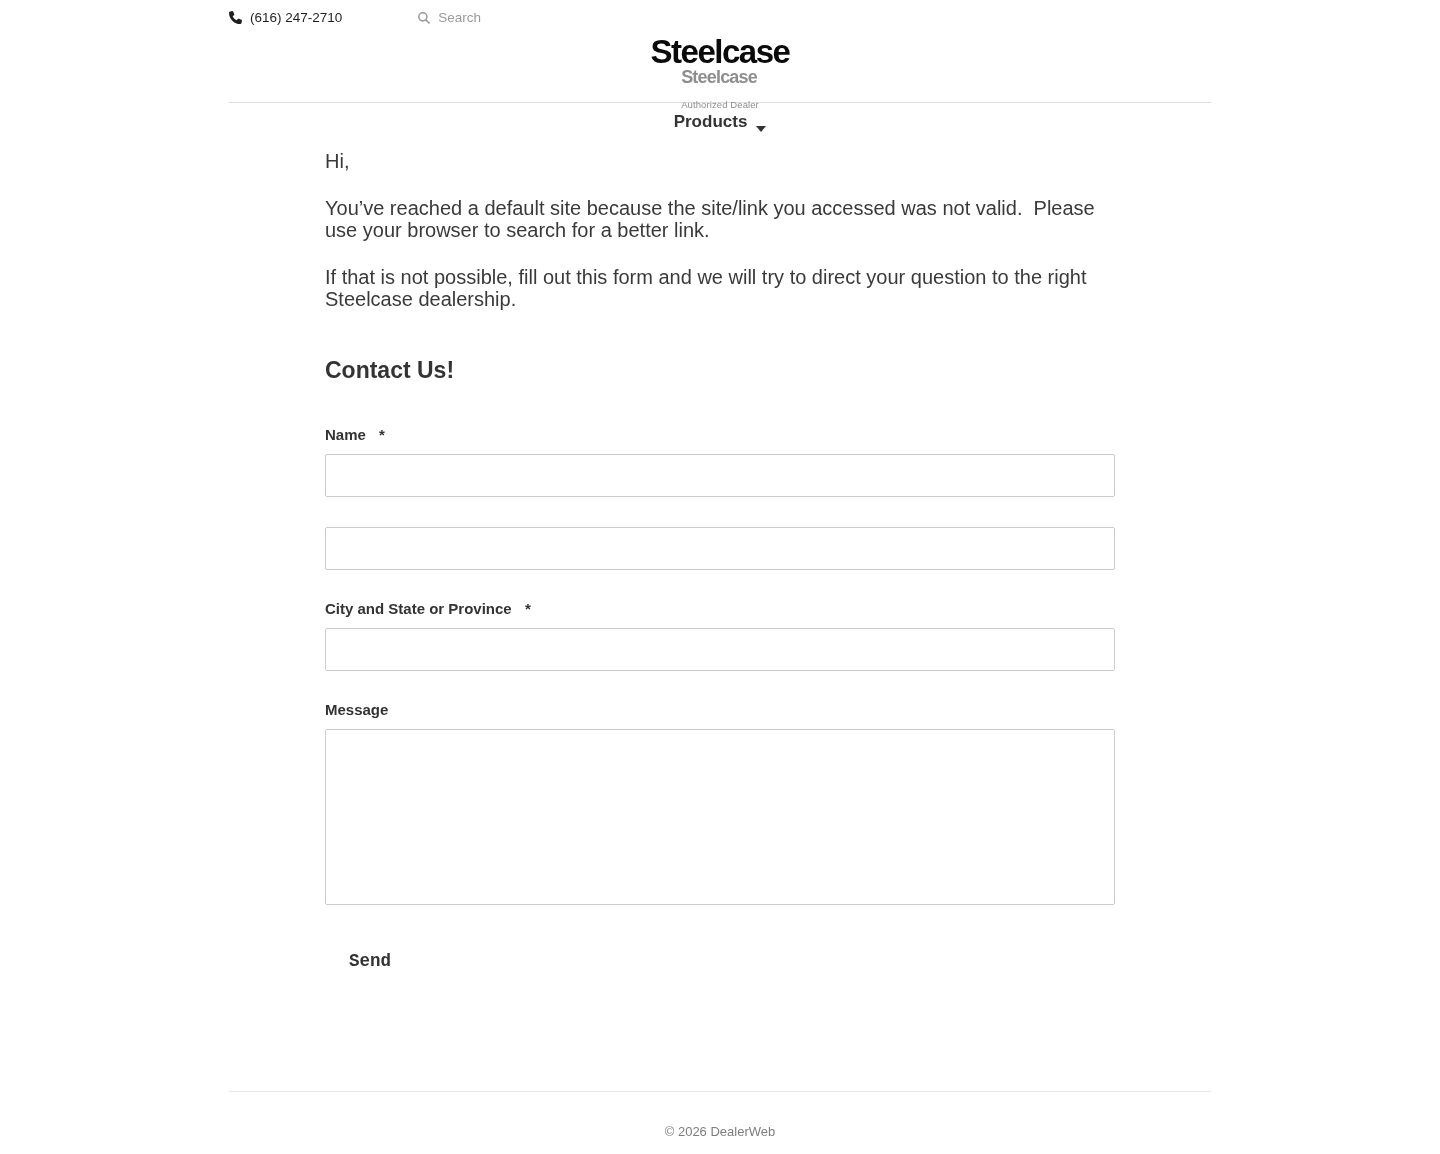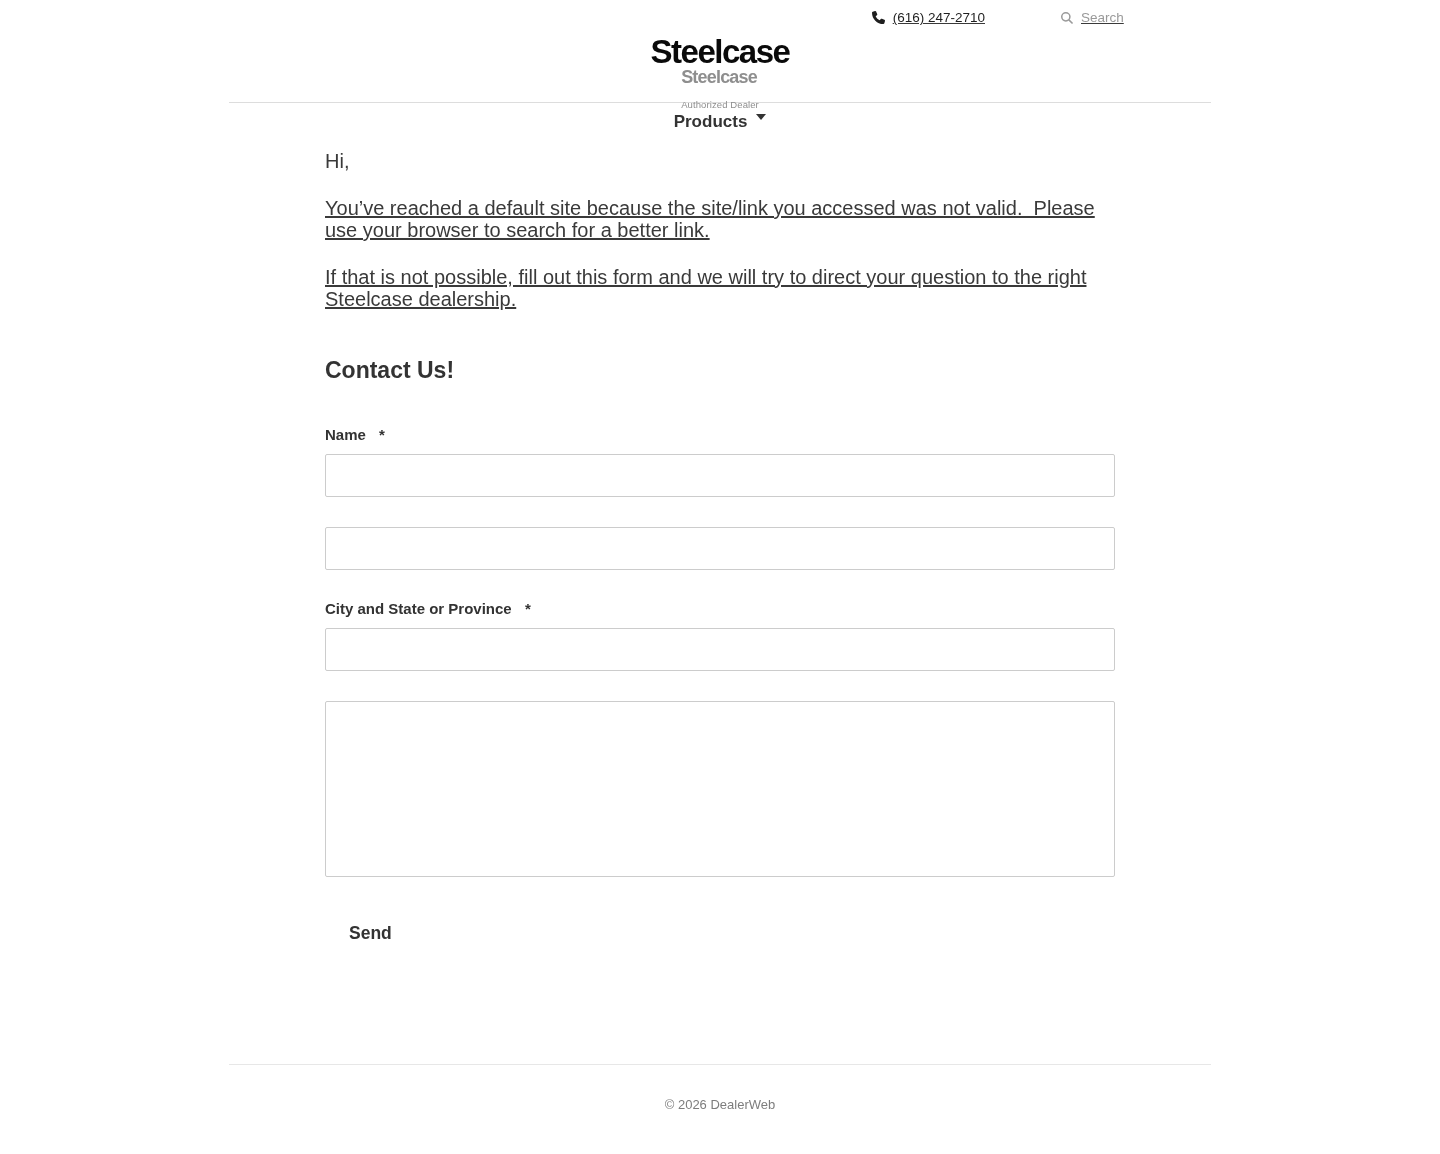--- a/index.html
+++ b/index.html
@@ -9,21 +9,21 @@
     color: #3a3a3a;
     width: 1440px;
     min-height: 1154px;
     margin: 0 auto;
   }
 
   
   .topbar { height: 35px; }
   .topbar-inner {
     width: 982px; margin: 0 auto; height: 35px;
-    display: flex; align-items: center; justify-content: flex-end; text-decoration: underline;
+    display: flex; align-items: center; 
   }
   .phone-link {
     display: flex; align-items: center; gap: 8px;
     color: #1f1f1f; text-decoration: none;
     font-size: 13.5px; cursor: pointer;
   }
   .phone-link svg { display: block; }
   .search-box {
     display: flex; align-items: center; gap: 7px;
     width: 151px; margin-left: 75px;
@@ -52,34 +52,34 @@
   .dealer-logo .dealer-brand {
     font-size: 18px; font-weight: 700; letter-spacing: -0.8px; display: block;
   }
   .dealer-logo .dealer-sub {
     font-size: 9.5px; letter-spacing: 0.1px; display: block; margin-top: 14px;
   }
 
   
   .nav { width: 982px; margin: 0 auto; padding: 9px 0 8px; text-align: center; }
   .nav-item {
-    display: inline-flex; align-items: flex-start; gap: 9px;
+    display: inline-flex; align-items: flex-end; gap: 9px;
     font-size: 17px; font-weight: 700; color: #333333;
     cursor: pointer; text-decoration: none;
   }
   .caret {
     width: 0; height: 0; display: inline-block;
     border-left: 5px solid transparent; border-right: 5px solid transparent;
     border-top: 6px solid #333; margin-top: 2px;
   }
 
   
   .main { width: 790px; margin: 0 auto; padding-top: 10px; }
   .intro p { font-size: 20px; line-height: 22px; color: #3a3a3a; }
-  .intro .para { margin-top: 25px; text-decoration: underline; }
+  .intro .para { margin-top: 25px; }
   .contact-title {
     margin-top: 47px; font-size: 23px; font-weight: 700; color: #333333;
   }
 
   .contact-form { margin-top: 42px; }
   .field { margin-bottom: 30px; }
   .field-label {
     display: block; font-size: 15px; font-weight: 700; color: #333333;
     margin-bottom: 11px;
   }
@@ -91,21 +91,21 @@
   }
   .textarea-input {
     width: 100%; height: 176px; border: 1px solid #cccccc; border-radius: 2px;
     background: #ffffff; font-family: "Liberation Sans", sans-serif;
     font-size: 15px; color: #333; padding: 10px 12px; outline: none;
     resize: none;
   }
   .send-row { margin-top: 32px; }
   .send-btn {
     display: inline-block; background: #ffffff; border: none;
-    font-family: Liberation Sans, sans-serif;
+    font-family: Liberation Mono, monospace;
     font-size: 17.5px; font-weight: 700; color: #333333;
     padding: 10px 24px; cursor: pointer;
   }
 
   
   .footer { margin-top: 110px; }
   .footer-inner {
     width: 982px; margin: 0 auto; border-top: 1px solid #e7e7e7;
     padding: 30px 0 46px; text-align: center;
   }
@@ -176,20 +176,23 @@
 
     <div class="field">
       <label class="field-label">
         <span>City and State or Province</span>
         <span class="req">*</span>
       </label>
       <input class="text-input" type="text" style="">
     </div>
 
     <div class="field">
+      <label class="field-label">
+        <span>Message</span>
+      </label>
       <textarea class="textarea-input" style=""></textarea>
     </div>
 
     <div class="send-row">
       <button class="send-btn" type="button">Send</button>
     </div>
 
   </div>
 </div>
 

